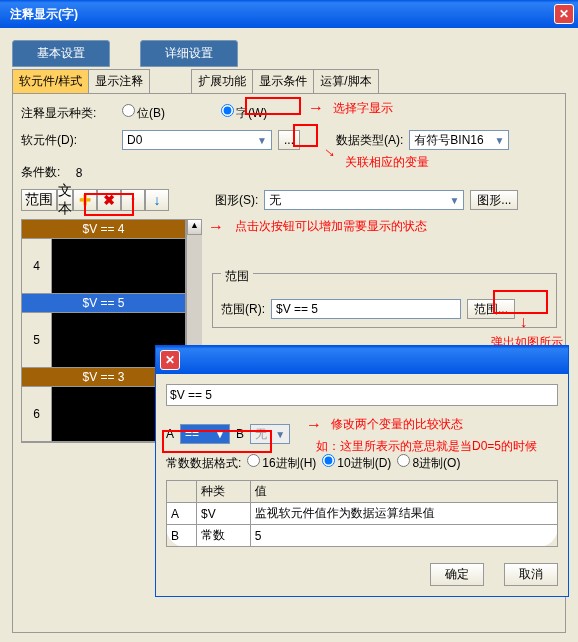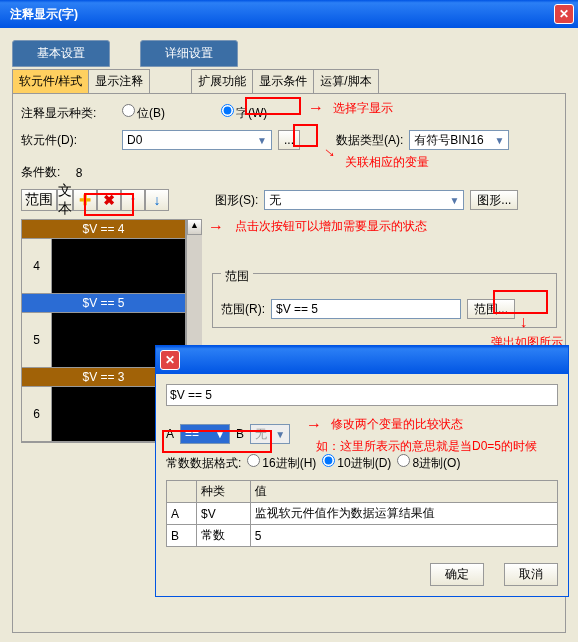--- a/index.html
+++ b/index.html
@@ -184,21 +184,21 @@
           <span>无</span>
           <span class="chev">▼</span>
         </div>
     </div>
     <div class="row" style="margin-top:10px;">
       <span>常数数据格式:</span>
       <label><input type="radio" style=""><span>16进制(H)</span></label>
       <label><input type="radio" checked="" style=""><span>10进制(D)</span></label>
       <label><input type="radio" style=""><span>8进制(O)</span></label>
     </div>
-    <table class="table" style="margin-top:6px;">
+    <table class="table" style="margin-top:6px;border-radius:20px;">
       <tbody>
           <tr>
             <th style="width:30px"></th>
             <th>种类</th>
             <th>值</th>
           </tr>
       <tr>
             <td>A</td>
             <td>$V</td>
             <td>监视软元件值作为数据运算结果值</td>

